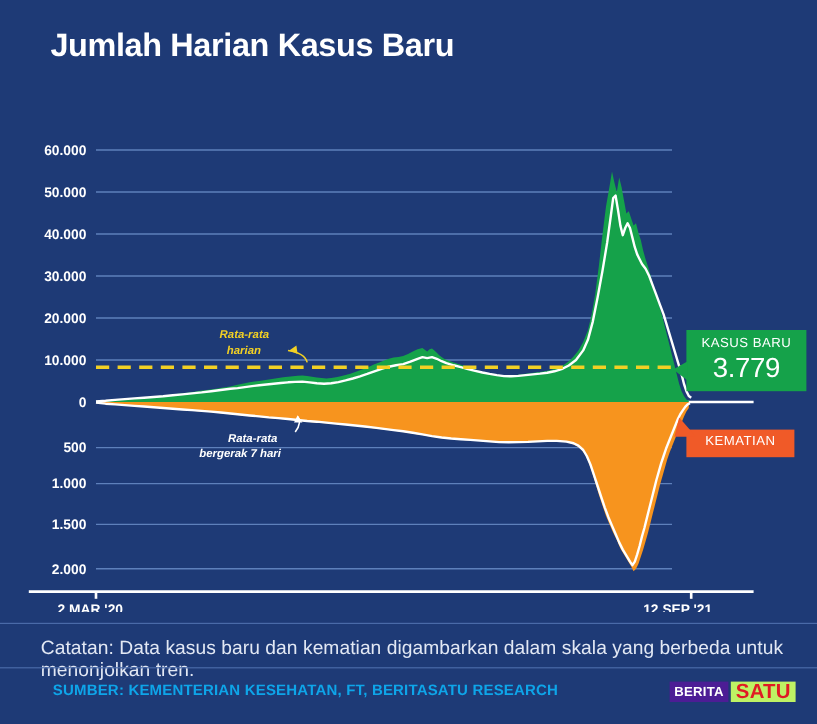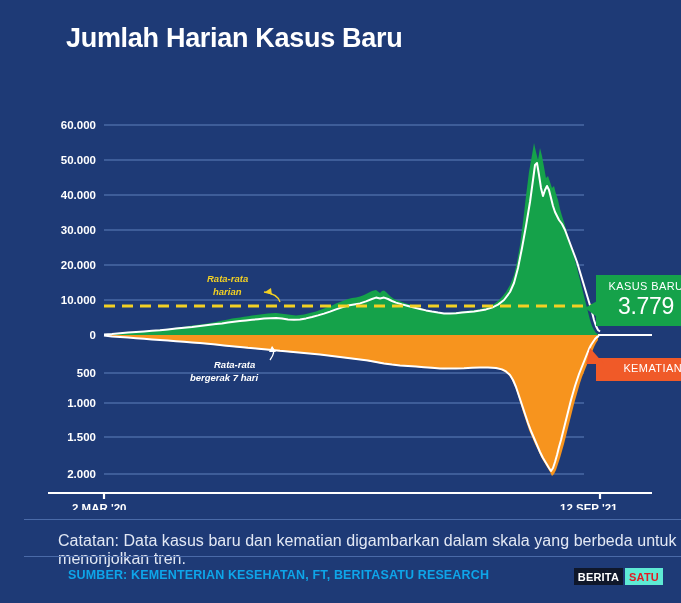--- a/index.html
+++ b/index.html
@@ -6,21 +6,20 @@
   body{
     width:681px;height:603px;overflow:hidden;
     background:#1e3a76;
     font-family:"Liberation Sans",sans-serif;
     color:#ffffff;
     position:relative;
   }
   #infographic{
     position:absolute;inset:0;
     background:#1e3a76;
-    margin-left:24px;
   }
 
   
   .title-block{
     position:absolute;left:42px;top:22px;width:600px;
   }
   .title-line{
     font-size:27px;font-weight:bold;letter-spacing:-0.3px;
     line-height:1.24;color:#ffffff;white-space:nowrap;
   }
@@ -69,21 +68,21 @@
     background:#15a24a;padding:6px 4px 8px 4px;
   }
   #callout-cases .tail{
     position:absolute;left:-11px;top:26px;width:0;height:0;
     border-top:7px solid transparent;
     border-bottom:9px solid transparent;
     border-right:12px solid #15a24a;
   }
   #callout-deaths{
     left:572px;top:358px;width:82px;
-    background:#f05a28;padding:5px 16px 7px 4px;text-align:right;
+    background:#f05a28;padding:5px 4px 7px 4px;
   }
   #callout-deaths .tail{
     position:absolute;left:-10px;top:-10px;width:0;height:0;
     border-left:4px solid transparent;
     border-right:14px solid transparent;
     border-bottom:16px solid #f05a28;
   }
 
   
   .divider{
@@ -99,25 +98,25 @@
     background:#4a6aa8;
   }
   .source{
     position:absolute;left:44px;top:568px;
     font-size:12.5px;font-weight:bold;letter-spacing:0.15px;color:#0ea5e9;
   }
   .logo{
     position:absolute;right:18px;top:568px;display:flex;height:17px;
   }
   .logo .berita{
-    background:#0f172a;color:#ffffff;font-size:11px;font-weight:bold;
+    background:#4c1d95;color:#ffffff;font-size:11px;font-weight:bold;
     padding:0 4px;display:flex;align-items:center;letter-spacing:0.2px;
   }
   .logo .satu{
-    background:#5eead4;color:#e01b24;font-size:11px;font-weight:bold;
+    background:#bef264;color:#e01b24;font-size:17px;font-weight:bold;
     padding:0 4px;display:flex;align-items:center;letter-spacing:0.2px;
     margin-left:2px;
   }
 </style>
 </head>
 <body>
 
 <div id="infographic">
 
   <div class="title-block">

